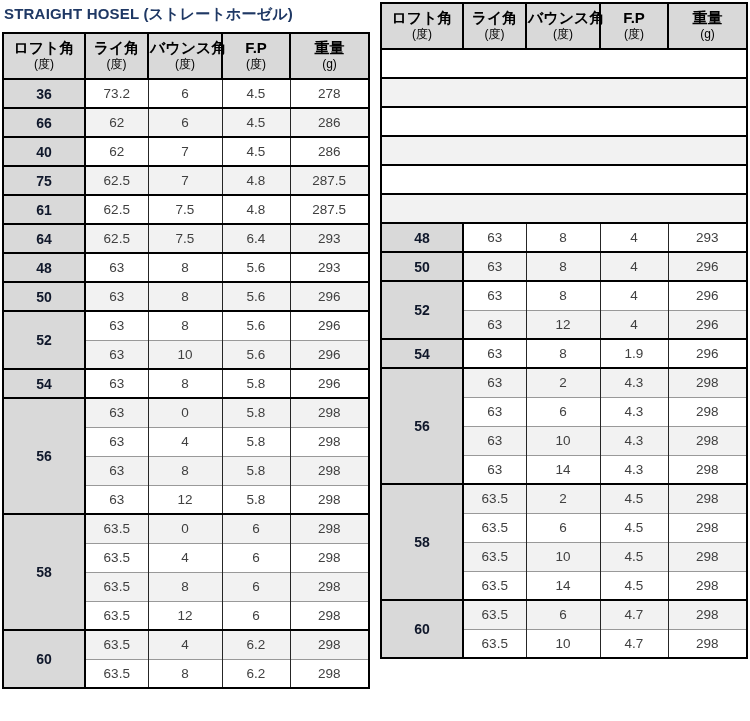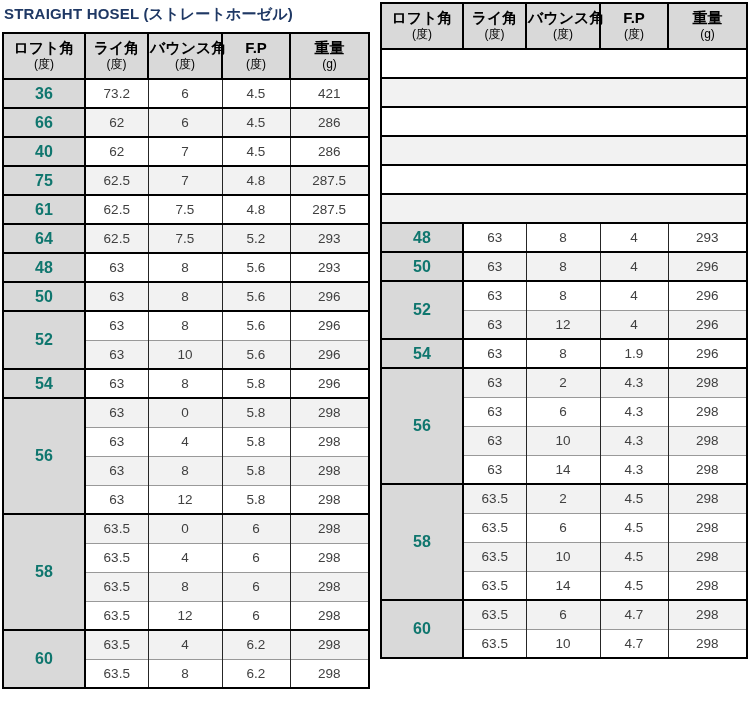--- a/index.html
+++ b/index.html
@@ -61,22 +61,22 @@
     color: #404040;
     background: #ffffff;
     border-left: 1px solid #262626;
     border-top: 1px solid #999999;
   }
   table.spec tr.group-start td { border-top: 2px solid #000000; }
   table.spec tr.alt td:not(.loft) { background: #f2f2f2; }
   table.spec td.loft {
     background: #d9d9d9;
     font-weight: bold;
-    font-size: 16px;
-    color: #0f766e;
+    font-size: 14px;
+    color: #0f172a;
     border-right: 2px solid #000000;
   }
   table.spec td.empty { border-left: none; }
 </style>
 </head>
 <body>
 
 <div class="page">
   <div class="col left">
     <div class="table-title">STRAIGHT HOSEL (ストレートホーゼル)</div>
@@ -111,21 +111,21 @@
               <div class="h2">(g)</div>
             </th>
           </tr>
         </thead>
         <tbody>
           <tr class="group-start">
             <td class="loft" rowspan="1">36</td>
             <td>73.2</td>
             <td>6</td>
             <td>4.5</td>
-            <td>421</td>
+            <td>278</td>
           </tr>
           <tr class="group-start alt">
             <td class="loft" rowspan="1">66</td>
             <td>62</td>
             <td>6</td>
             <td>4.5</td>
             <td>286</td>
           </tr>
           <tr class="group-start">
             <td class="loft" rowspan="1">40</td>
@@ -145,21 +145,21 @@
             <td class="loft" rowspan="1">61</td>
             <td>62.5</td>
             <td>7.5</td>
             <td>4.8</td>
             <td>287.5</td>
           </tr>
           <tr class="group-start alt">
             <td class="loft" rowspan="1">64</td>
             <td>62.5</td>
             <td>7.5</td>
-            <td>5.2</td>
+            <td>6.4</td>
             <td>293</td>
           </tr>
           <tr class="group-start">
             <td class="loft" rowspan="1">48</td>
             <td>63</td>
             <td>8</td>
             <td>5.6</td>
             <td>293</td>
           </tr>
           <tr class="group-start alt">

